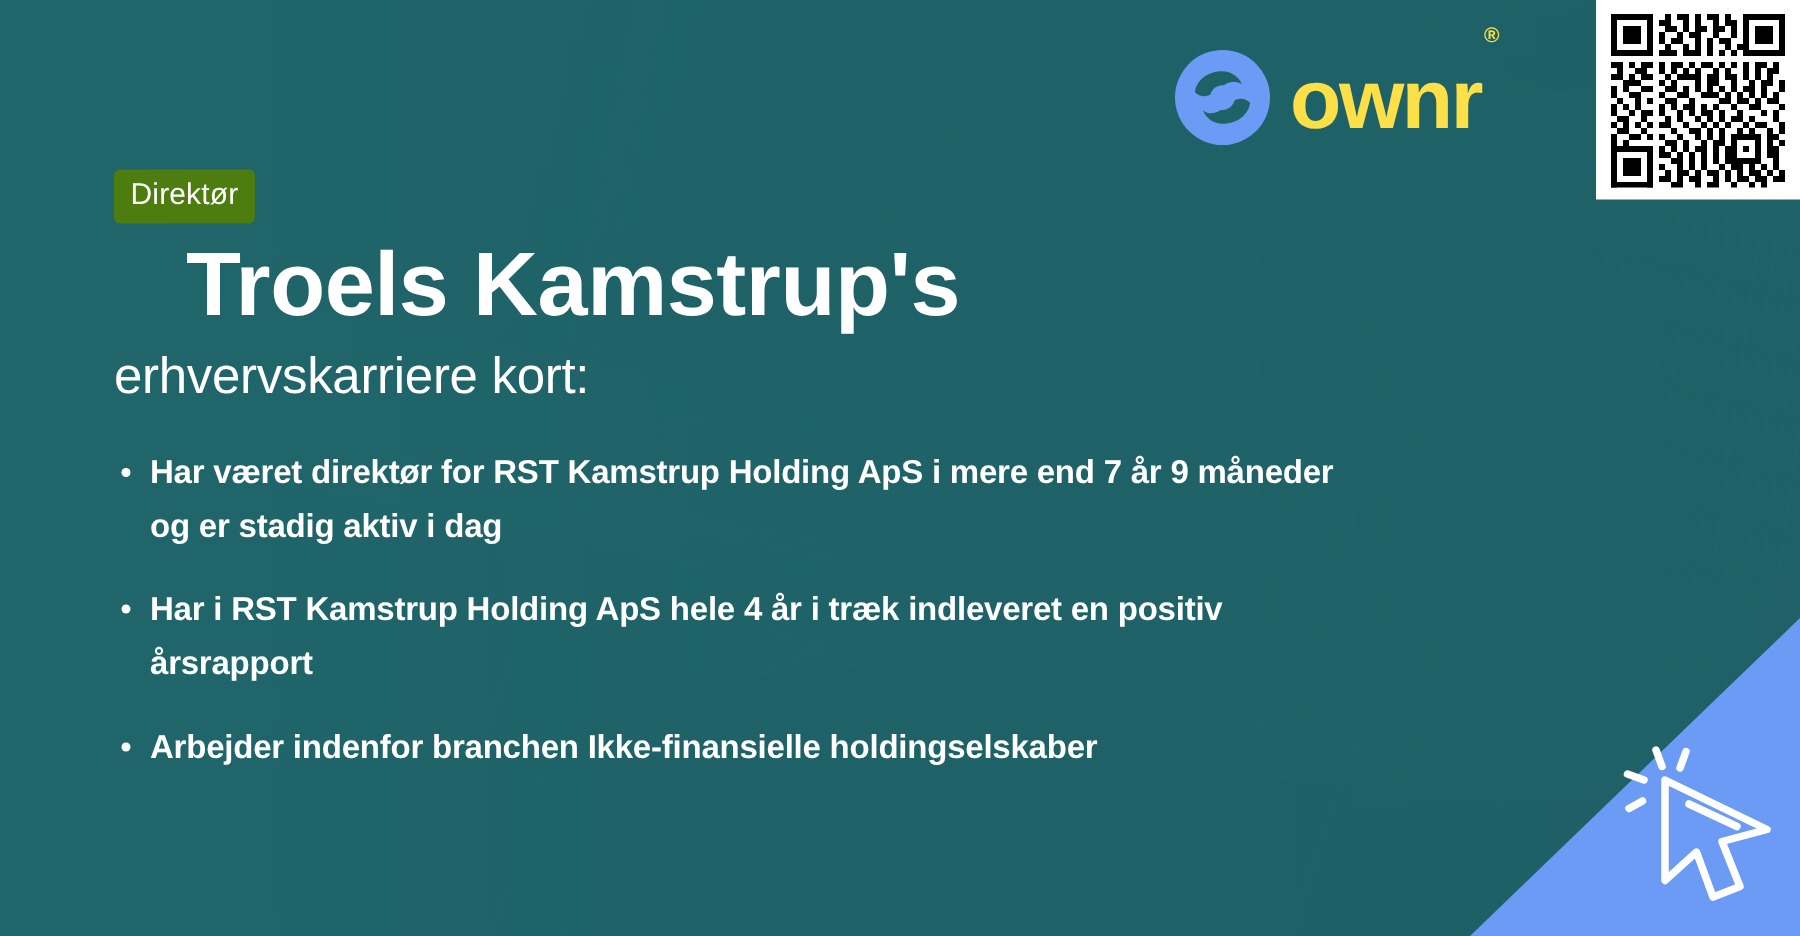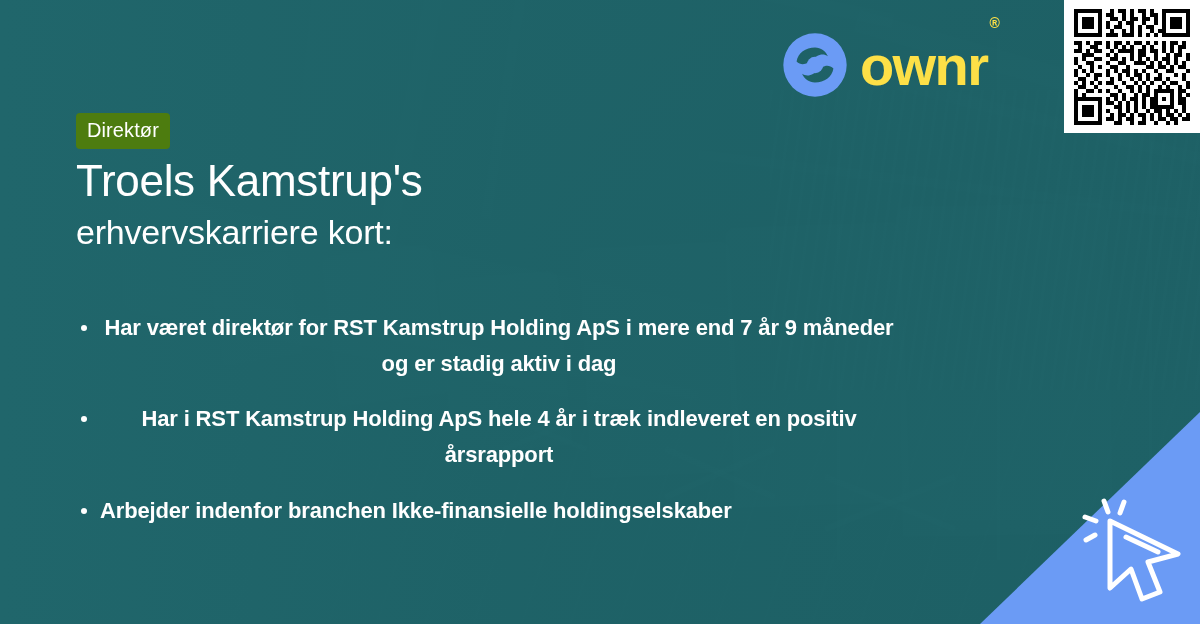--- a/index.html
+++ b/index.html
@@ -143,40 +143,40 @@
     letter-spacing: 0.1px;
   }
 
   #headline {
     position: absolute;
     left: 76px;
     top: 155px;
     color: #ffffff;
   }
   #headline .line1 {
-    font-size: 44px;
-    font-weight: normal;
+    font-size: 60px;
+    font-weight: bold;
     line-height: 1.16;
     letter-spacing: -0.3px;
+    margin-left: 48px;
   }
   #headline .line2 {
     font-size: 34px;
     font-weight: normal;
     line-height: 1.2;
     letter-spacing: -0.2px;
     margin-top: 6px;
   }
 
   #bullets {
     position: absolute;
     left: 78px;
-    top: 310px;
+    top: 297px;
     width: 820px;
     color: #ffffff;
-    text-align: center;
   }
   .bullet {
     display: flex;
     align-items: flex-start;
     margin-bottom: 20px;
   }
   .bullet .dot {
     flex: 0 0 auto;
     width: 6px;
     height: 6px;

